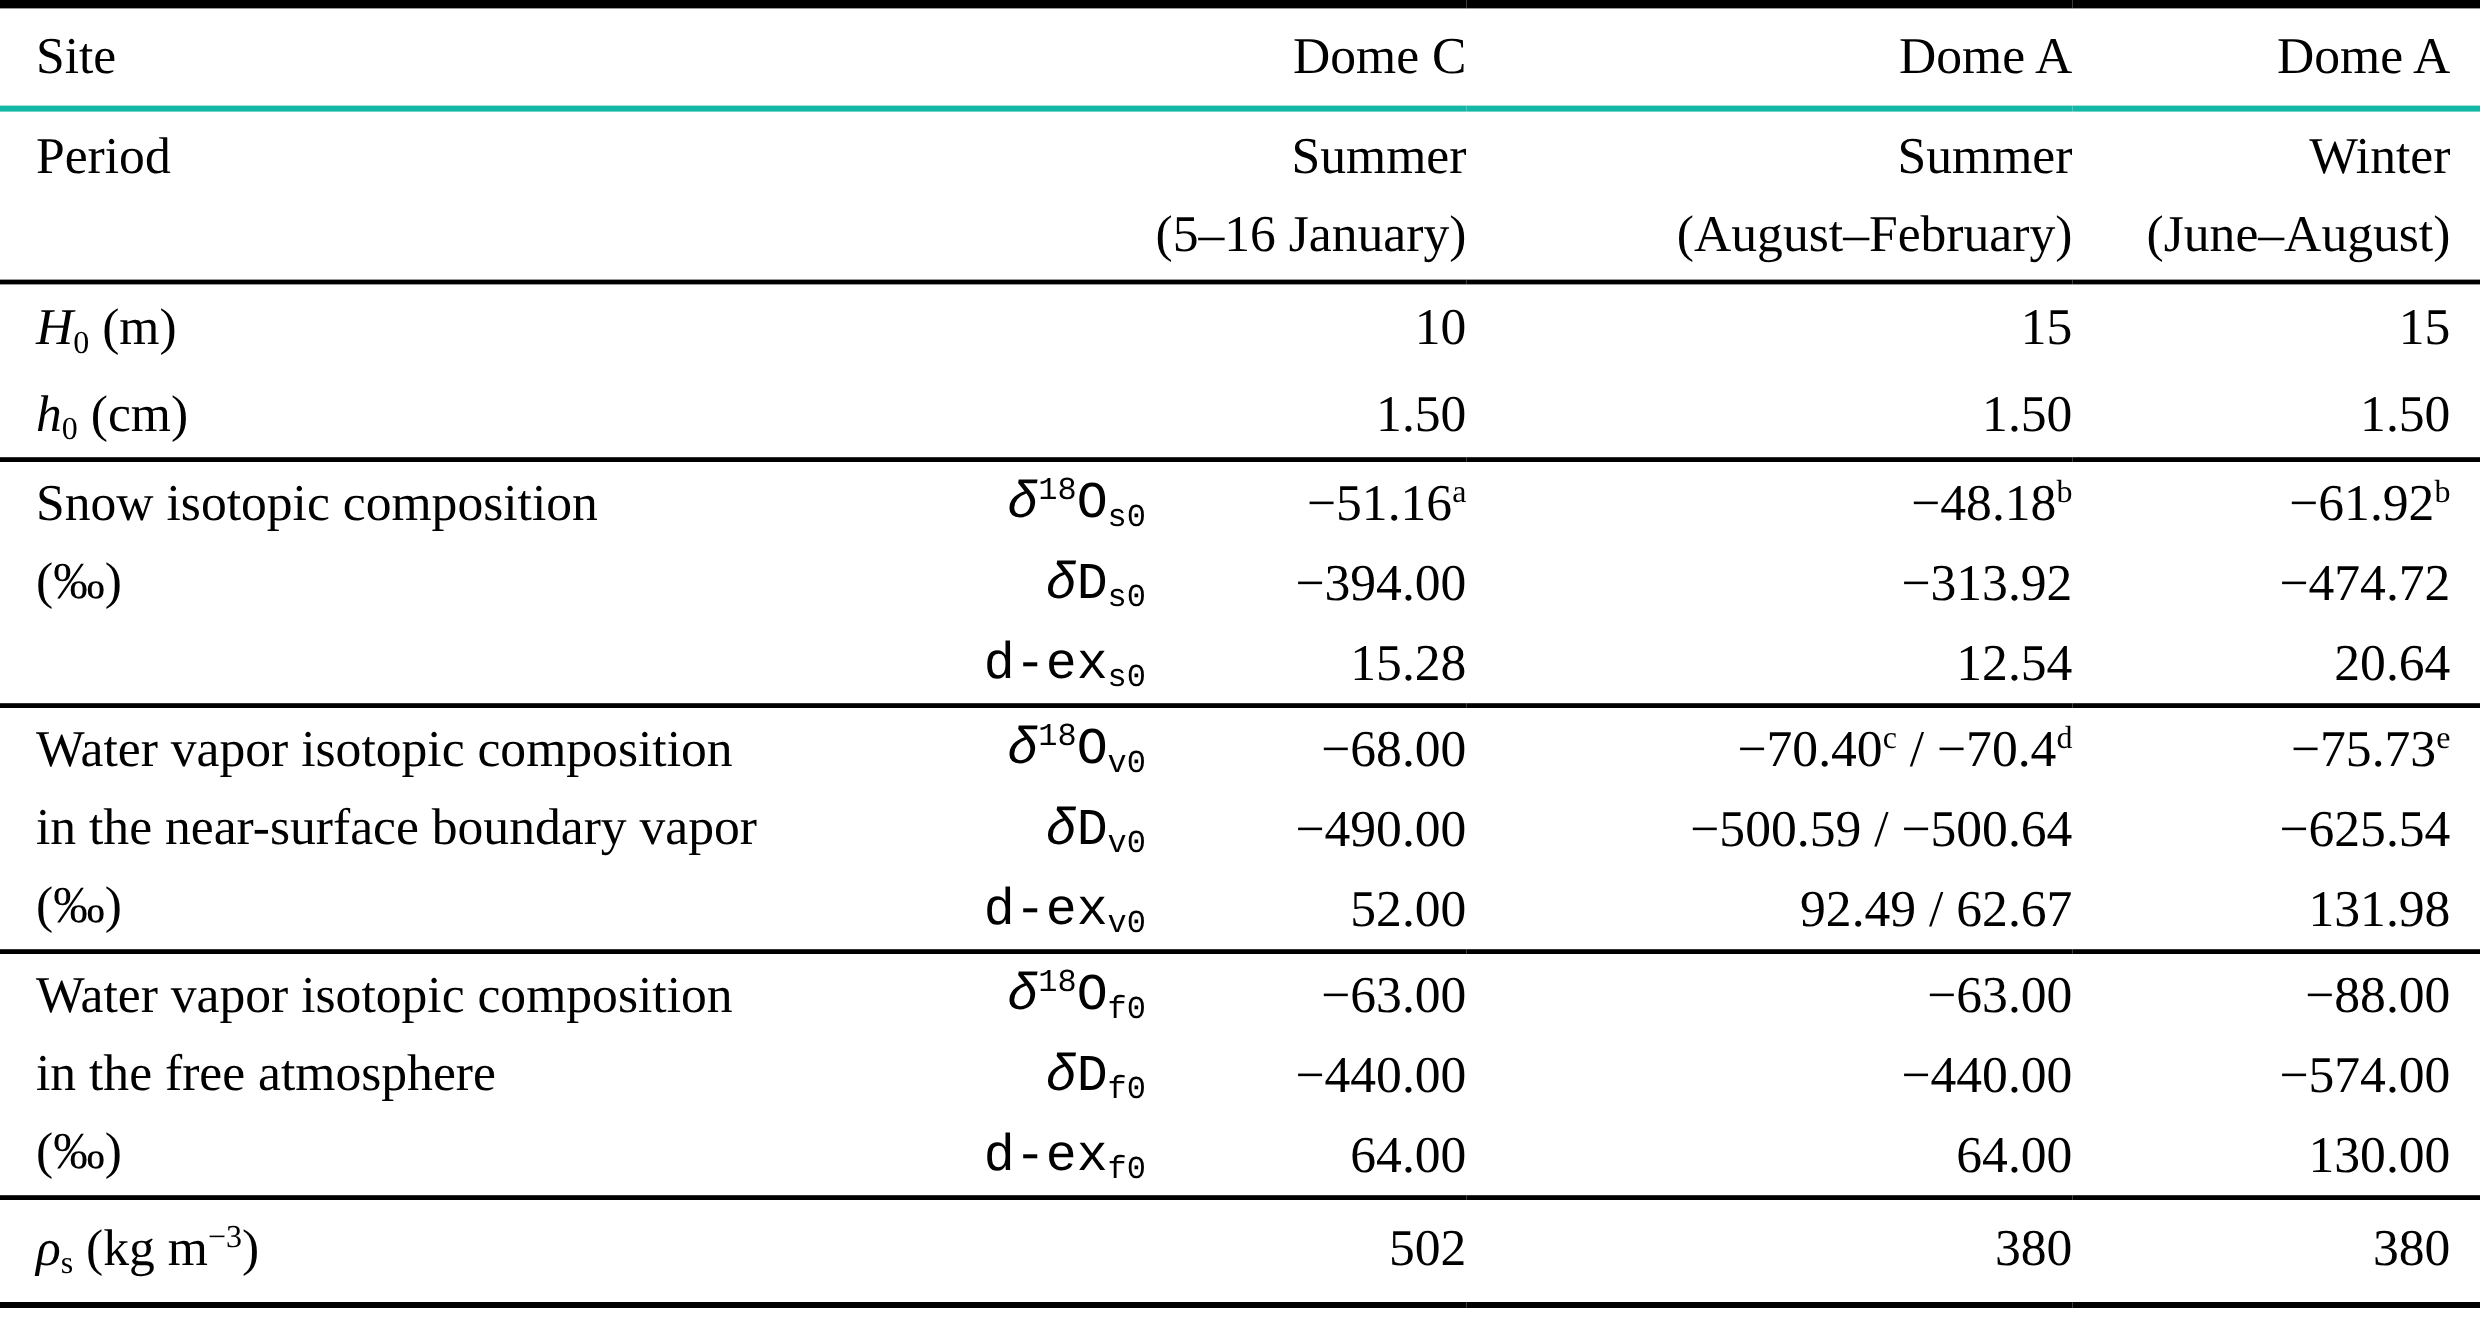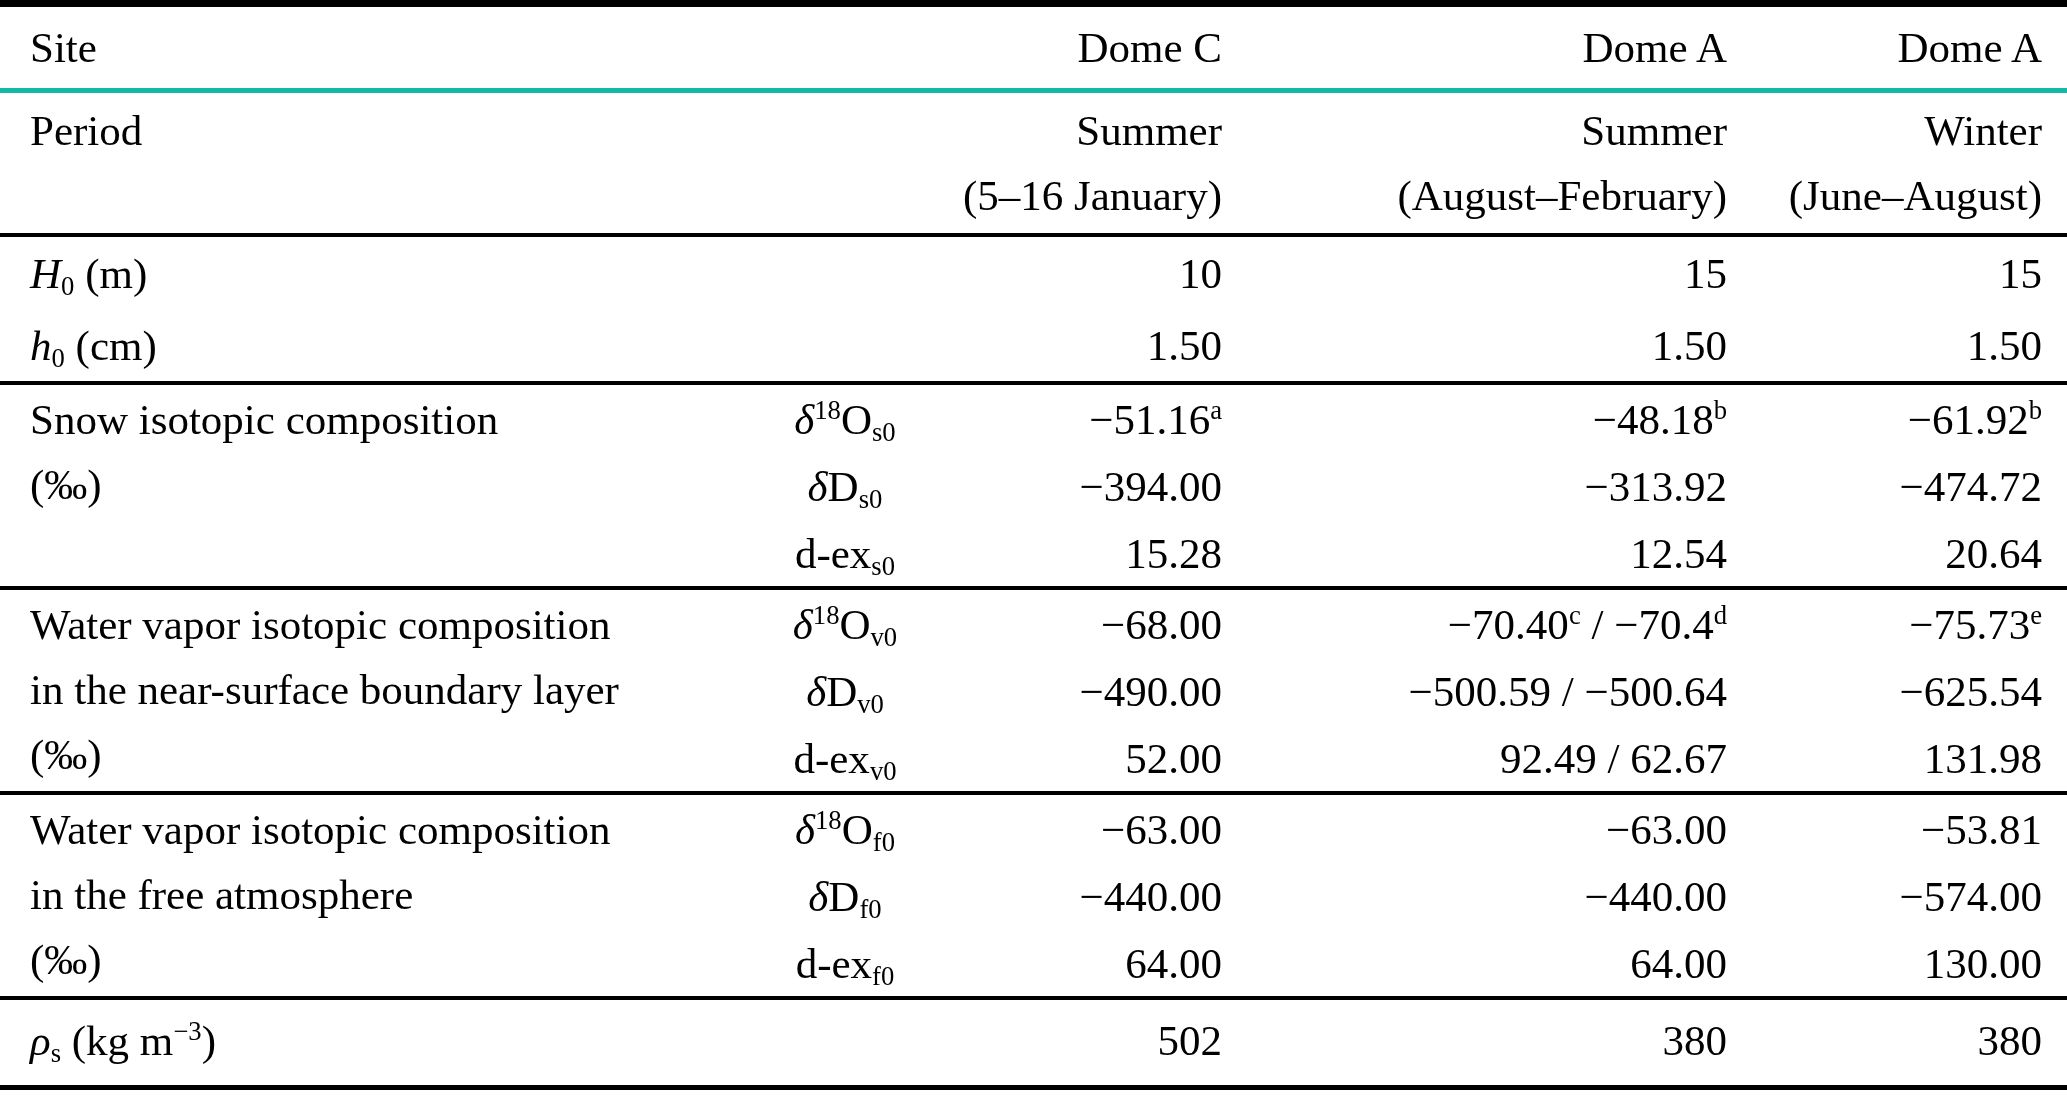--- a/index.html
+++ b/index.html
@@ -28,21 +28,21 @@
   col.c4 { width: 505px; }
   col.c5 { width: 340px; }
 
   td {
     vertical-align: top;
     line-height: 65px;
     padding: 0;
     white-space: nowrap;
   }
   td.c1 { text-align: left; padding-left: 30px; }
-  td.c2 { text-align: center; }
+  td.c2 { text-align: right; font-family: Liberation Mono, monospace; }
   td.num { text-align: right; }
   td.last { padding-right: 25px; }
 
   tbody.sec-site     { border-bottom: 5px solid #14b8a6; }
   tbody.sec-period   { border-bottom: 4px solid #000; }
   tbody.sec-heights  { border-bottom: 4px solid #000; }
   tbody.sec-block    { border-bottom: 4px solid #000; }
   tbody.sec-density  { border-bottom: none; }
 
   tbody.sec-site td    { padding-top: 8px;  padding-bottom: 8px; }
@@ -148,21 +148,21 @@
       <td class="num"><span>15.28</span></td>
       <td class="num"><span>12.54</span></td>
       <td class="num last"><span>20.64</span></td>
     </tr>
   </tbody>
 
   <tbody class="sec-block">
     <tr>
       <td class="c1" rowspan="3">
         <div class="line">Water vapor isotopic composition</div>
-        <div class="line">in the near-surface boundary layer</div>
+        <div class="line">in the near-surface boundary vapor</div>
         <div class="line">(‰)</div>
       </td>
       <td class="c2"><span class="it">δ</span><sup>18</sup><span>O</span><sub>v0</sub></td>
       <td class="num"><span>−68.00</span></td>
       <td class="num"><span>−70.40</span><sup>c</sup><span> / −70.4</span><sup>d</sup></td>
       <td class="num last"><span>−75.73</span><sup>e</sup></td>
     </tr>
     <tr>
       <td class="c2"><span class="it">δ</span><span>D</span><sub>v0</sub></td>
       <td class="num"><span>−490.00</span></td>
@@ -180,21 +180,21 @@
   <tbody class="sec-block">
     <tr>
       <td class="c1" rowspan="3">
         <div class="line">Water vapor isotopic composition</div>
         <div class="line">in the free atmosphere</div>
         <div class="line">(‰)</div>
       </td>
       <td class="c2"><span class="it">δ</span><sup>18</sup><span>O</span><sub>f0</sub></td>
       <td class="num"><span>−63.00</span></td>
       <td class="num"><span>−63.00</span></td>
-      <td class="num last"><span>−53.81</span></td>
+      <td class="num last"><span>−88.00</span></td>
     </tr>
     <tr>
       <td class="c2"><span class="it">δ</span><span>D</span><sub>f0</sub></td>
       <td class="num"><span>−440.00</span></td>
       <td class="num"><span>−440.00</span></td>
       <td class="num last"><span>−574.00</span></td>
     </tr>
     <tr>
       <td class="c2"><span>d-ex</span><sub>f0</sub></td>
       <td class="num"><span>64.00</span></td>

